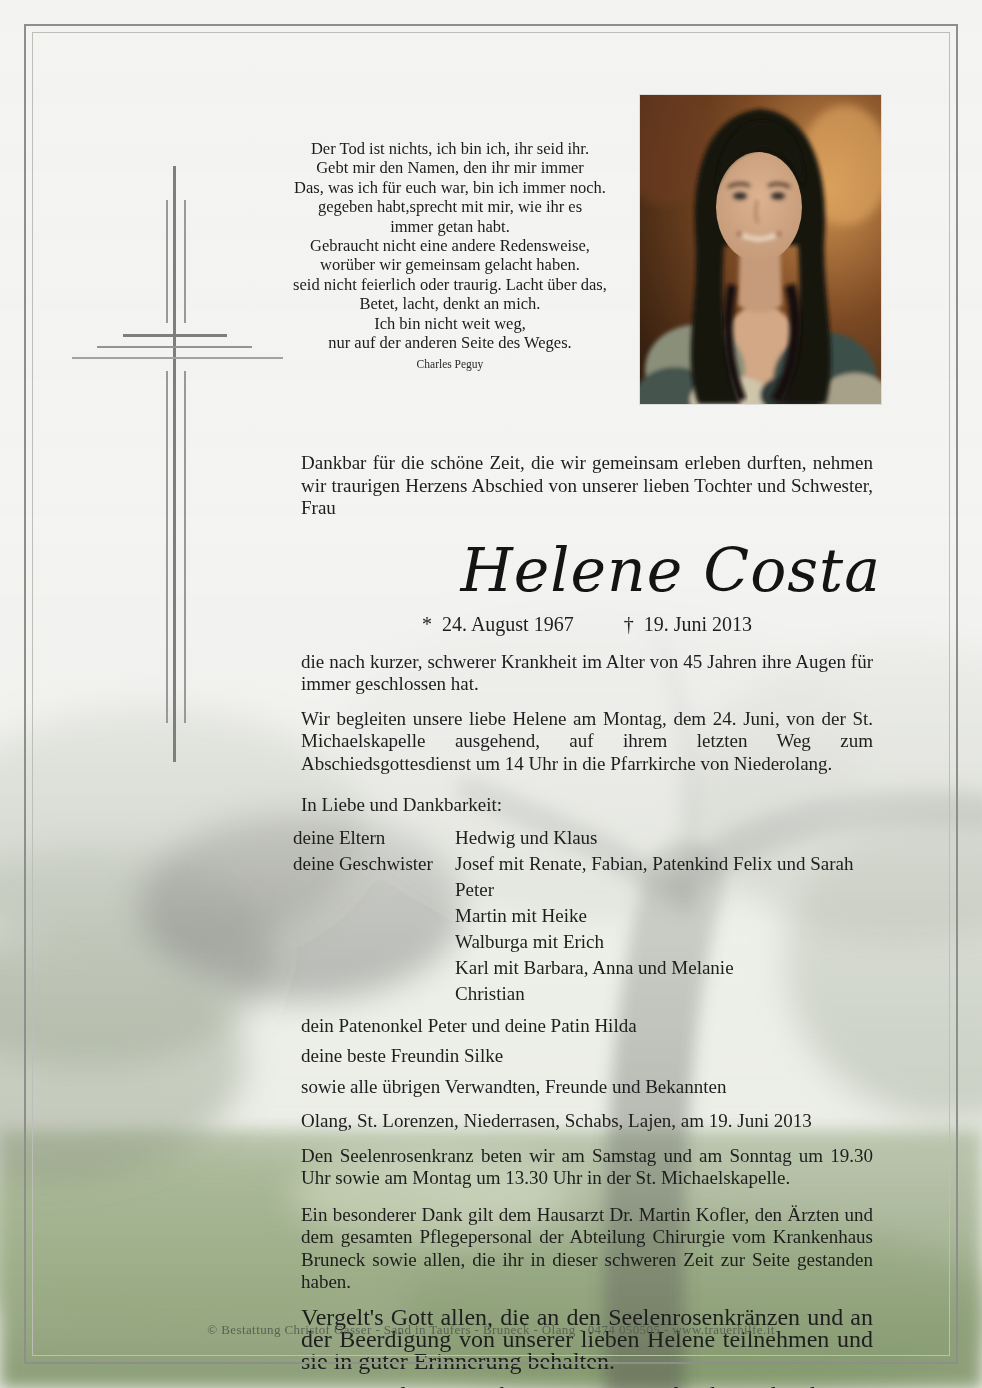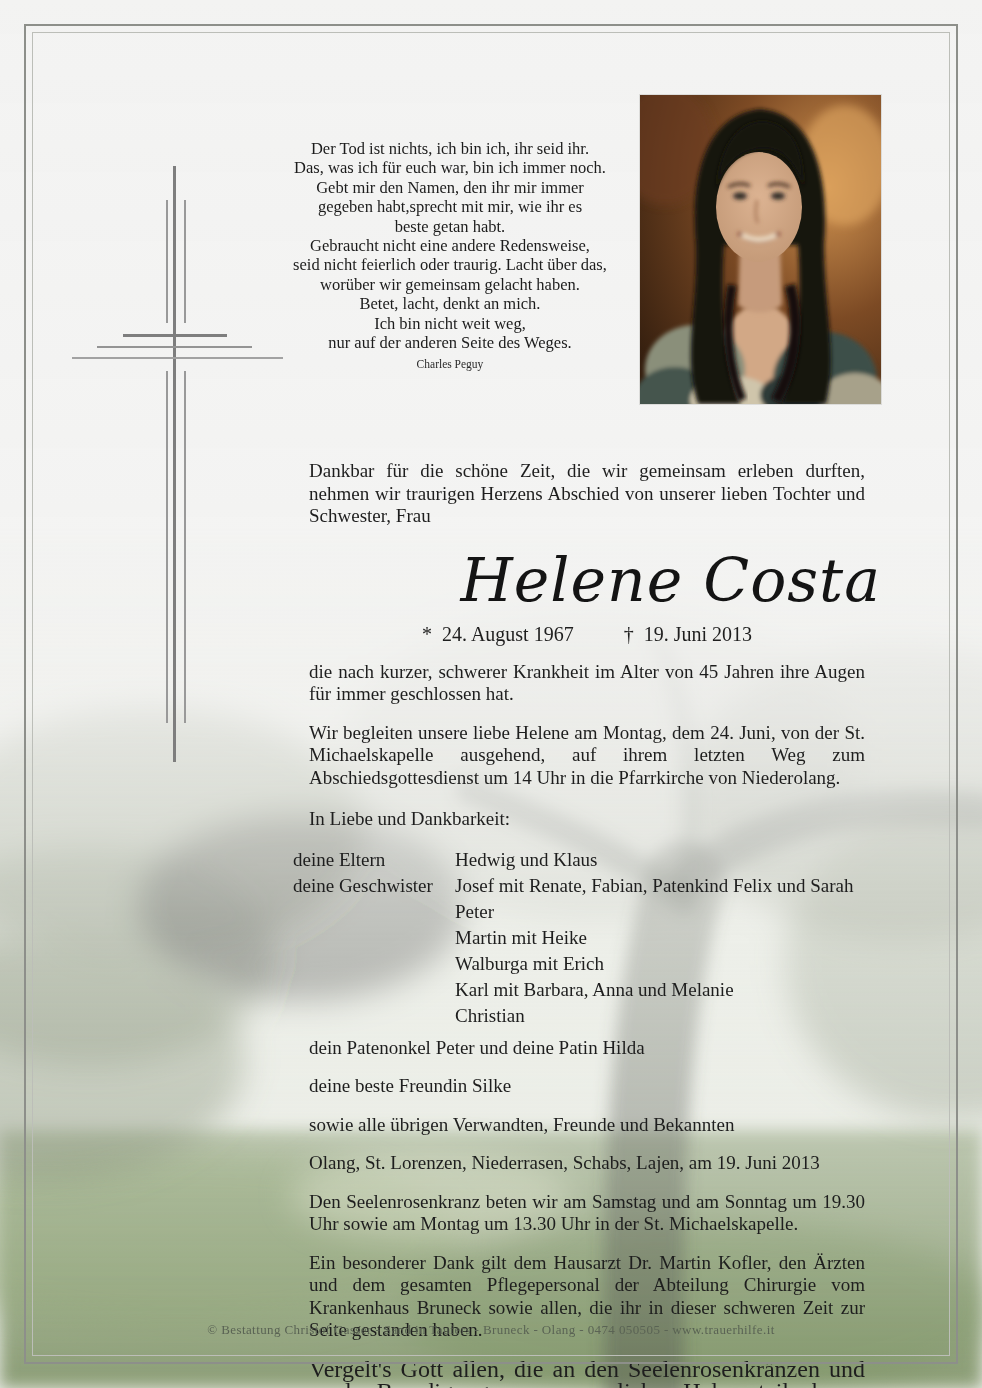--- a/index.html
+++ b/index.html
@@ -24,21 +24,21 @@
   .cx-h2{left:97px;top:346px;width:155px;height:2px;background:#949494;}
   .cx-h3{left:72px;top:357px;width:211px;height:2px;background:#a2a2a2;}
   
   .photo{position:absolute;left:640px;top:95px;width:241px;height:309px;outline:1px solid #dcdcda;}
   
   .poem{position:absolute;left:274px;top:139px;width:352px;text-align:center;
         font-size:16.5px;line-height:19.4px;color:#1c1c1c;}
   .poem-attr{font-size:11.5px;margin-top:3px;color:#2a2a2a;}
   
   .content{position:absolute;left:293px;top:444px;width:588px;font-size:19px;line-height:22.5px;}
-  .content p{margin:16px;}
+  .content p{margin:8px;}
   .just{text-align:justify;}
   .intro{}
   .name{font-family:"DejaVu Serif", serif;font-style:italic;font-weight:normal;
         font-size:60px;line-height:72px;text-align:right;margin:14px 0 0 0;letter-spacing:1px;color:#141414;}
   .dates{display:flex;justify-content:center;gap:50px;font-size:20px;line-height:24px;margin-top:6px;}
   .dates .sym{display:inline-block;margin-right:10px;}
   .p-illness{margin-top:15px !important;}
   .p-funeral{margin-top:12px !important;}
   .p-closing{margin-top:19px !important;}
   .family{margin-top:6px;line-height:26px;}
@@ -176,27 +176,27 @@
         <path d="M102,140 Q119,149 136,140" stroke="#ead9c2" stroke-width="5" fill="none"></path>
       </g>
 
       <path d="M150,190 C162,235 152,278 136,306" stroke="#16100d" stroke-width="11" fill="none" filter="url(#pb2)"></path>
       <path d="M92,190 C84,235 90,275 102,305" stroke="#16100d" stroke-width="9" fill="none" filter="url(#pb2)"></path>
     </svg>
   </div>
 
   <div class="poem">
     <div>Der Tod ist nichts, ich bin ich, ihr seid ihr.</div>
+    <div>Gebt mir den Namen, den ihr mir immer</div>
     <div>Das, was ich für euch war, bin ich immer noch.</div>
-    <div>Gebt mir den Namen, den ihr mir immer</div>
     <div>gegeben habt,sprecht mit mir, wie ihr es</div>
-    <div>beste getan habt.</div>
+    <div>immer getan habt.</div>
     <div>Gebraucht nicht eine andere Redensweise,</div>
+    <div>worüber wir gemeinsam gelacht haben.</div>
     <div>seid nicht feierlich oder traurig. Lacht über das,</div>
-    <div>worüber wir gemeinsam gelacht haben.</div>
     <div>Betet, lacht, denkt an mich.</div>
     <div>Ich bin nicht weit weg,</div>
     <div>nur auf der anderen Seite des Weges.</div>
     <div class="poem-attr">Charles Peguy</div>
   </div>
 
   <div class="content">
     <p class="intro just">Dankbar für die schöne Zeit, die wir gemeinsam erleben durften, nehmen wir traurigen Herzens Abschied von unserer lieben Tochter und Schwester, Frau</p>
 
     <h1 class="name">Helene Costa</h1>

